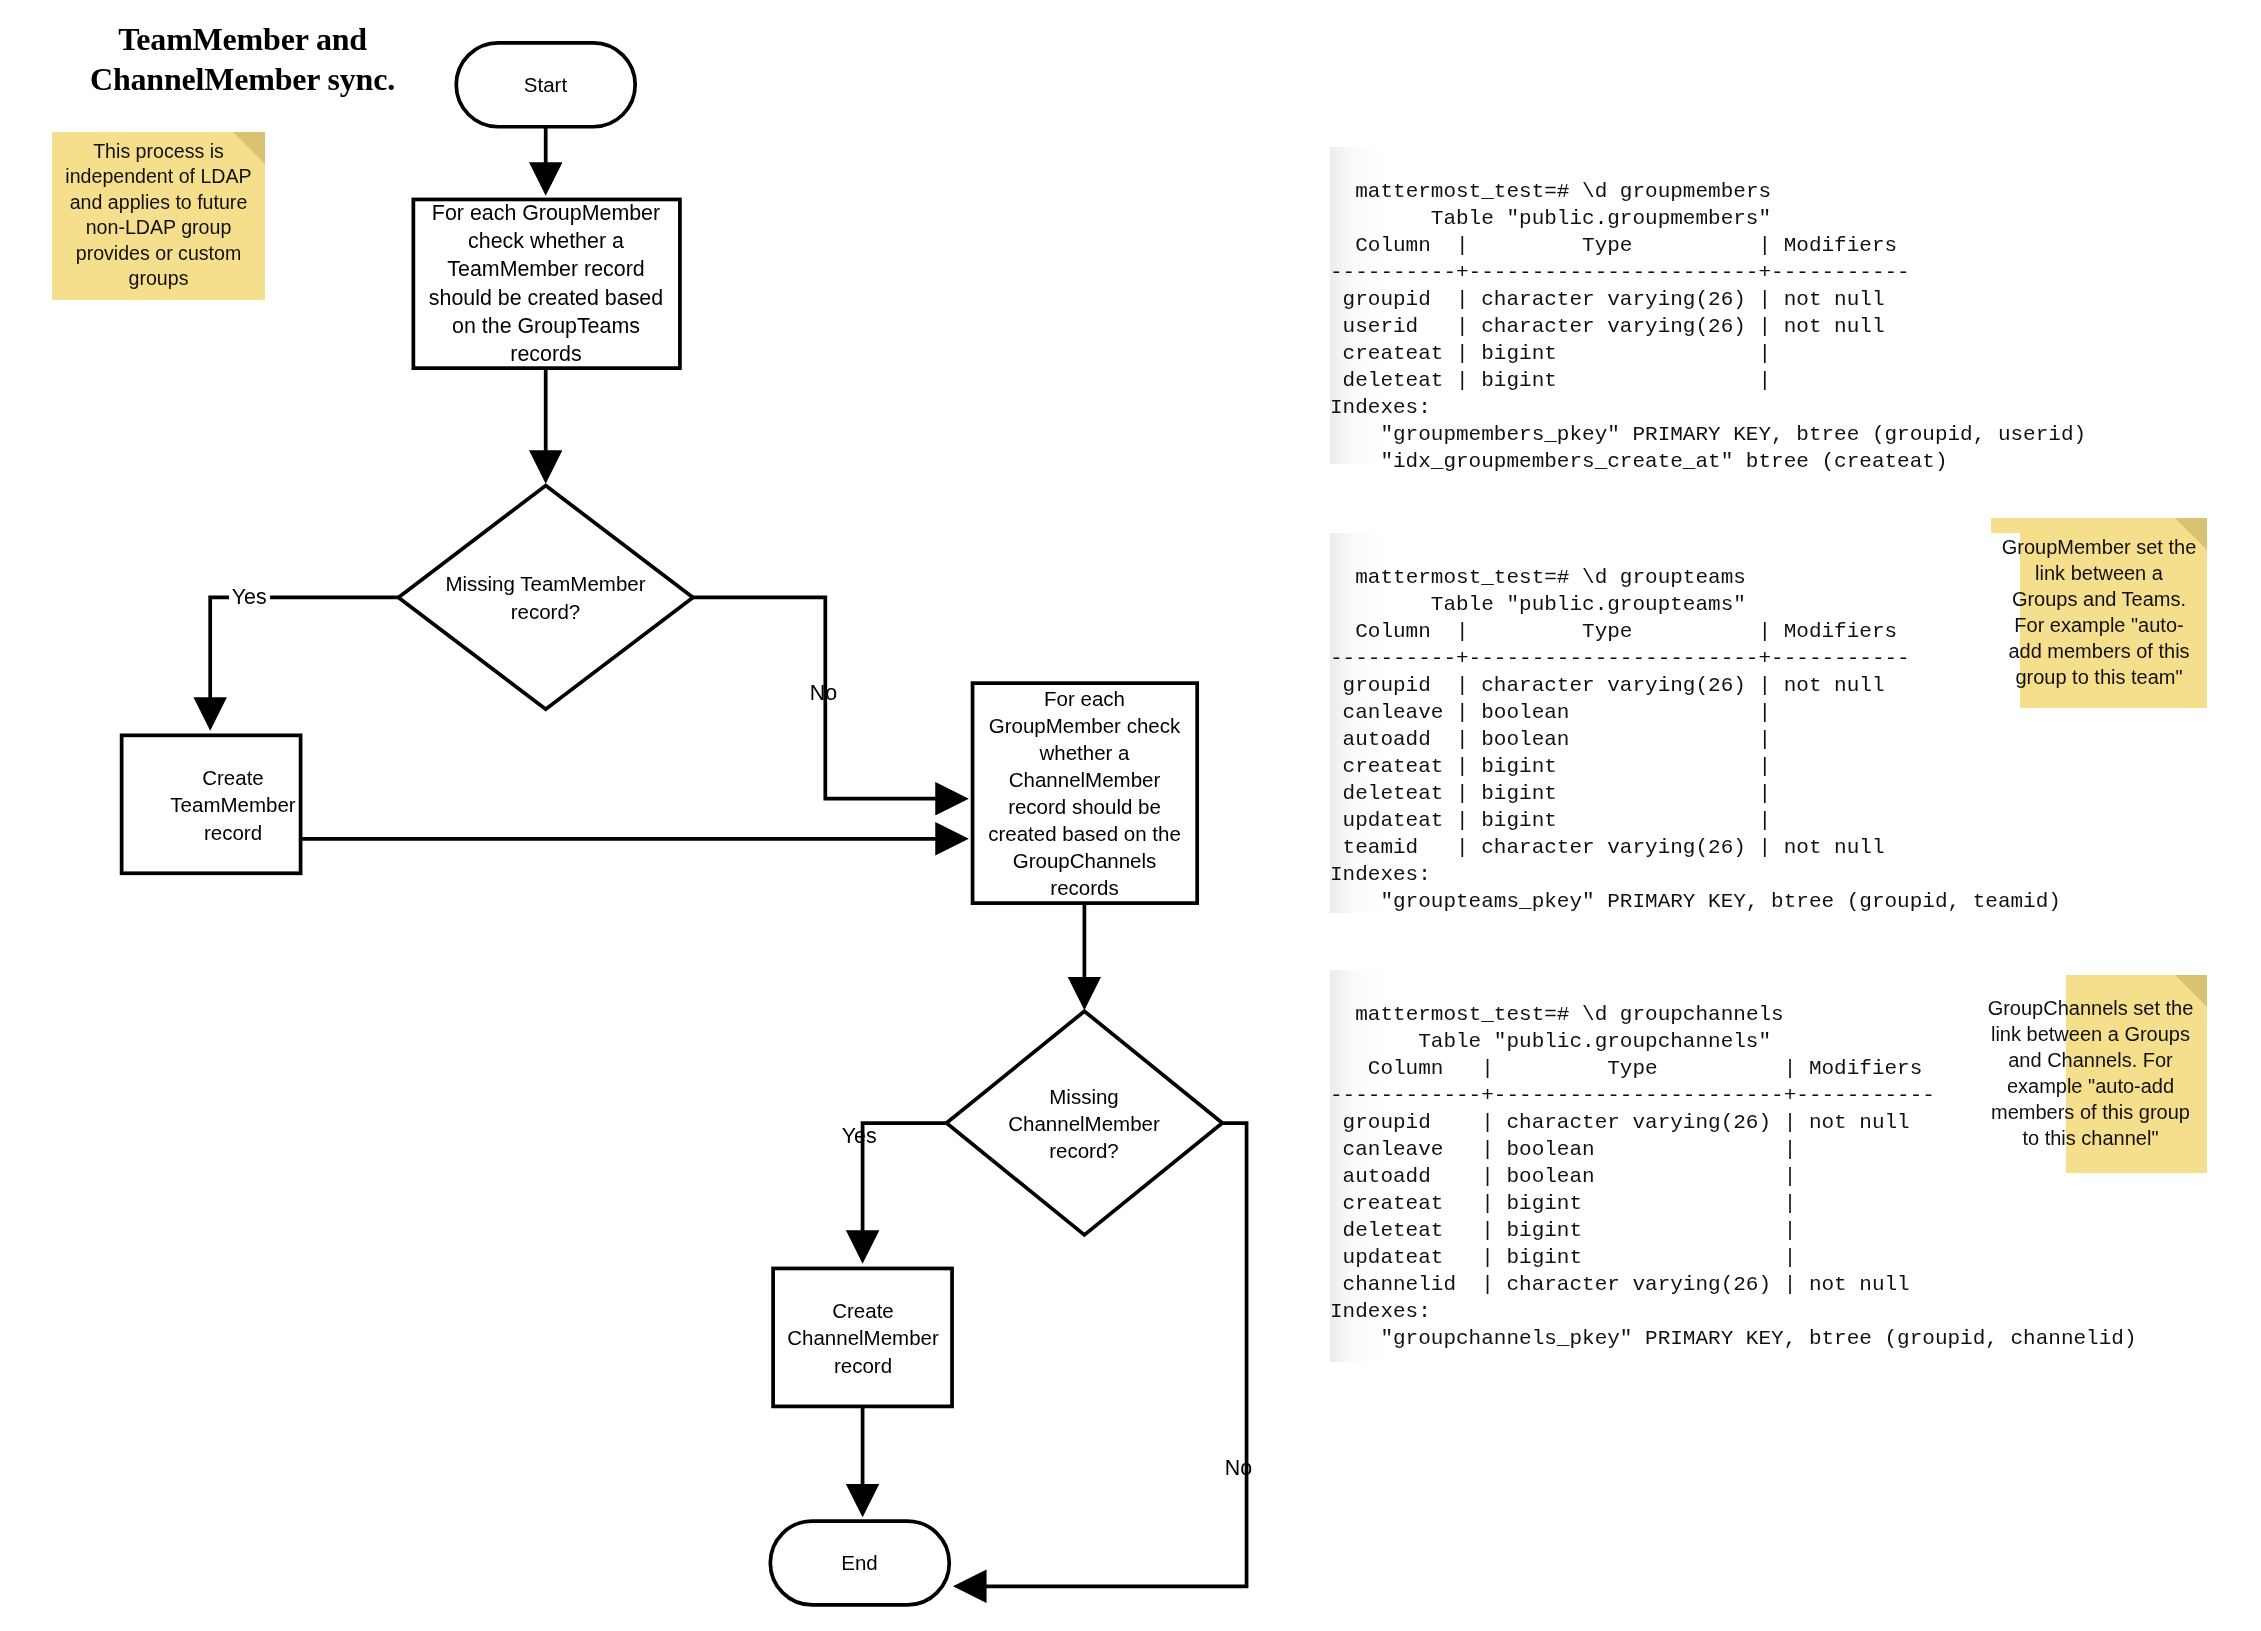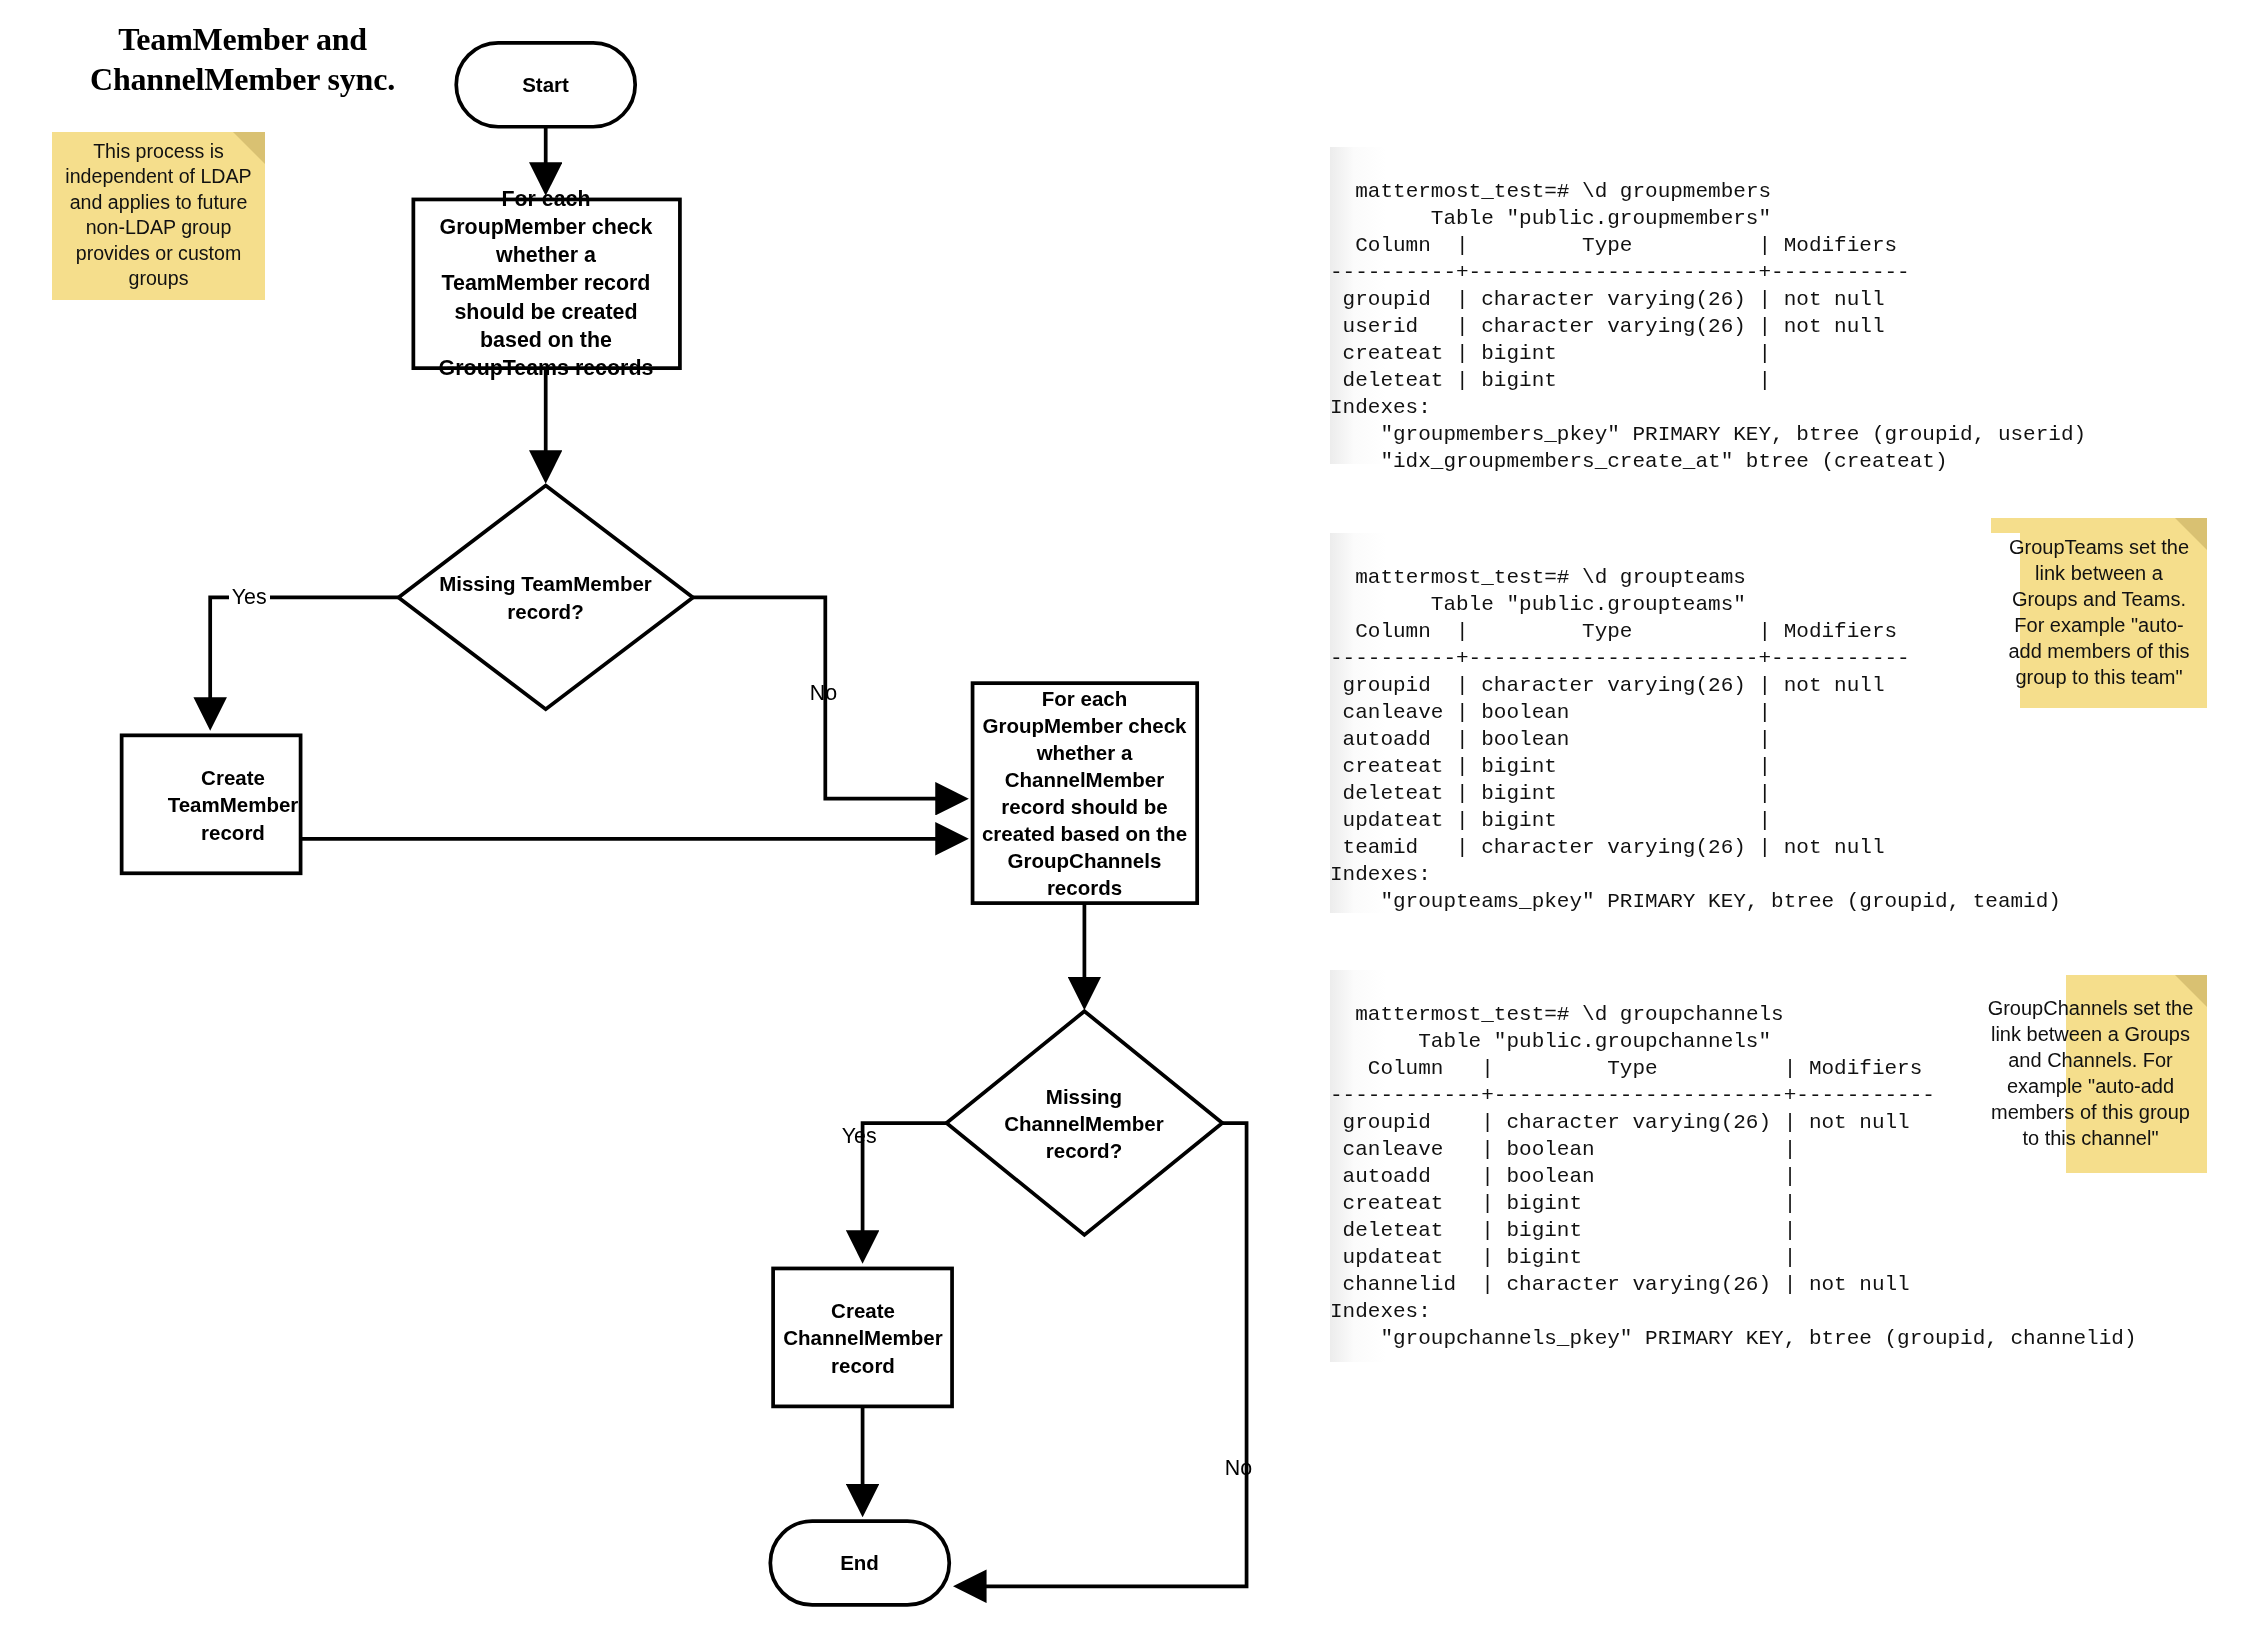--- a/index.html
+++ b/index.html
@@ -79,21 +79,20 @@
     position: absolute;
     display: flex;
     align-items: center;
     justify-content: center;
     text-align: center;
     font-size: 20.5px;
     line-height: 1.32;
     color: #000000;
     box-sizing: border-box;
     pointer-events: none;
-    font-weight: bold;
   }
   .flow-label.big { font-size: 21.4px; }
 
   .edge-label {
     position: absolute;
     font-size: 21.4px;
     color: #000000;
     background: #ffffff;
     padding: 0 2.8px;
     white-space: nowrap;
@@ -149,21 +148,21 @@
   <div>ChannelMember sync.</div>
 </div>
 
 <div class="sticky" style="left:52px; top:132px; width:213px; height:168px;">
   <span class="fold"></span>
   <span class="sticky-text">This process is independent of LDAP and applies to future non-LDAP group provides or custom groups</span>
 </div>
 
 <div class="sticky" style="left:1991px; top:518px; width:216px; height:190px; font-size:20px;">
   <span class="fold"></span>
-  <span class="sticky-text">GroupTeams set the link between a Groups and Teams. For example "auto-add members of this group to this team"</span>
+  <span class="sticky-text">GroupMember set the link between a Groups and Teams. For example "auto-add members of this group to this team"</span>
 </div>
 
 <div class="sticky" style="left:1974px; top:975px; width:233px; height:198px; font-size:20px;">
   <span class="fold"></span>
   <span class="sticky-text">GroupChannels set the link between a Groups and Channels. For example "auto-add members of this group to this channel"</span>
 </div>
 
 <div class="terminal" style="left:1330px; top:147px; width:690px; height:317px;">
   <span>mattermost_test=# \d groupmembers
         Table "public.groupmembers"

